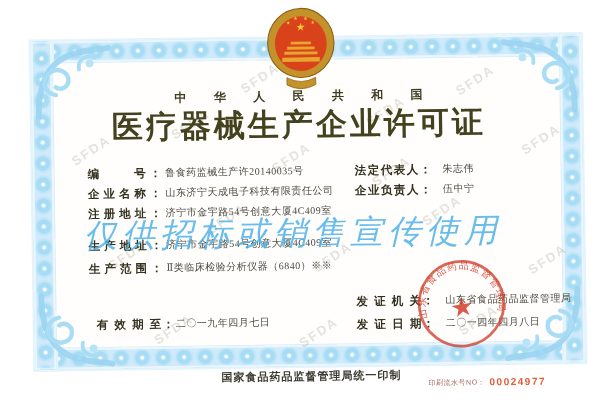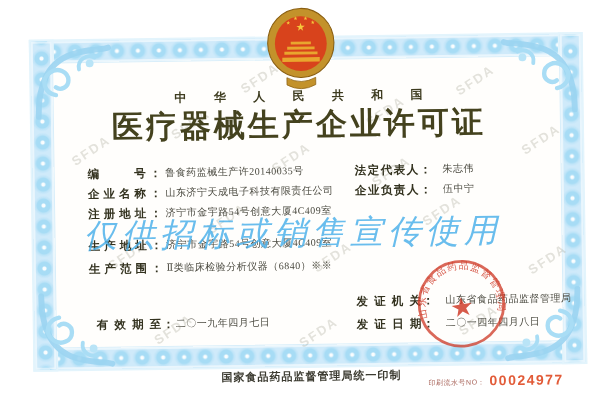--- a/index.html
+++ b/index.html
@@ -91,21 +91,21 @@
   .stamp{position:absolute;left:412px;top:259px;width:96px;height:94px;z-index:8;transform:rotate(-8deg);opacity:.92;}
 
   
   .footer-print{
     position:absolute;left:0;top:369px;width:600px;z-index:4;
     text-align:center;text-indent:18px;
     font-weight:bold;font-size:11px;letter-spacing:1px;color:#3c3b31;
   }
   .serial{position:absolute;left:426px;top:373px;z-index:5;white-space:nowrap;}
   .serial-label{font-size:7px;color:#a9655b;letter-spacing:.5px;}
-  .serial-no{font-size:14px;color:#e25b38;letter-spacing:1.5px;font-weight:bold;vertical-align:-1px;}
+  .serial-no{font-size:10px;color:#e25b38;letter-spacing:1.5px;font-weight:bold;vertical-align:-1px;}
 </style>
 </head>
 <body>
 
 <div class="print">
 
   <div class="band band-top"></div>
   <div class="band band-bottom"></div>
   <div class="band band-left"></div>
   <div class="band band-right"></div>

